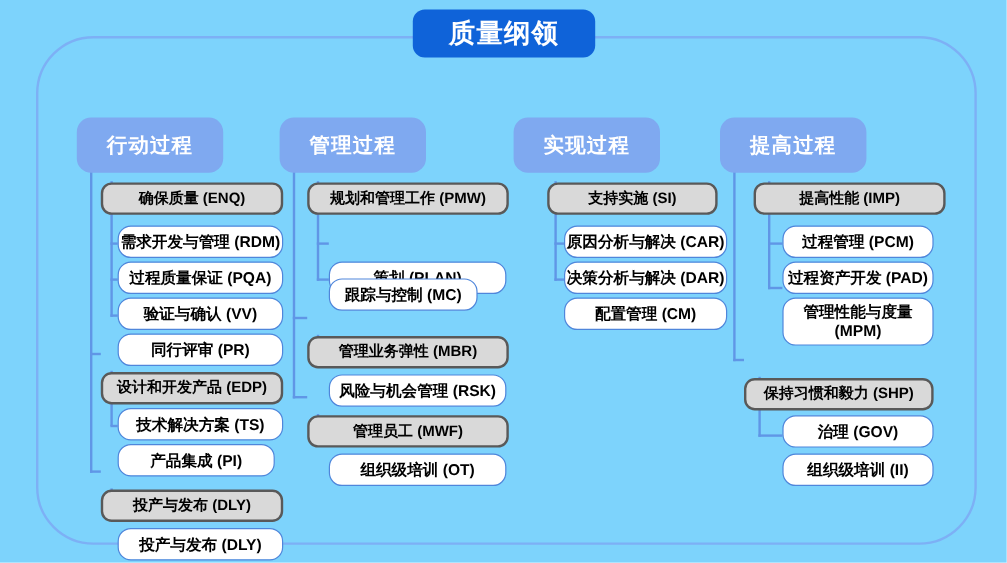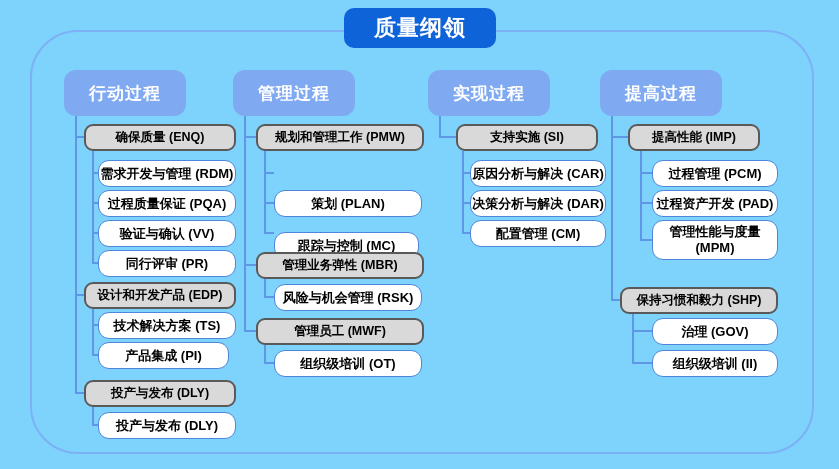--- a/index.html
+++ b/index.html
@@ -13,21 +13,21 @@
     box-sizing:border-box; background:transparent;
   }
   .title-box {
     position:absolute; left:344px; top:8px; width:152px; height:40px;
     background:var(--title-bg,#0f63d9); color:#fff; border-radius:10px;
     display:flex; align-items:center; justify-content:center;
     font-size:22px; font-weight:bold; letter-spacing:1px;
   }
   .node {
     position:absolute; box-sizing:border-box; display:flex;
-    align-items:center; justify-content:center; font-weight:bold; color:#000;
+    align-items:center; justify-content:center; font-weight:bold; color:#000;margin-top:28px;
   }
   .header {
     width:122px; height:46px; background:var(--header-bg,#7fa9f0); color:#fff;
     border-radius:12px; font-size:17px; letter-spacing:1px;
   }
   .group {
     height:27px; background:var(--group-bg,#d9d9d9);
     border:2px solid var(--group-border,#595959); border-radius:9px;
     font-size:12.5px; white-space:nowrap;
   }
@@ -105,32 +105,32 @@
   <div class="node leaf" style="left:98px;top:220px;width:138px">验证与确认 (VV)</div>
   <div class="node leaf" style="left:98px;top:250px;width:138px">同行评审 (PR)</div>
   <div class="node group" style="left:84px;top:282px;width:152px">设计和开发产品 (EDP)</div>
   <div class="node leaf" style="left:98px;top:312px;width:138px">技术解决方案 (TS)</div>
   <div class="node leaf" style="left:98px;top:342px;width:131px">产品集成 (PI)</div>
   <div class="node group" style="left:84px;top:380px;width:152px">投产与发布 (DLY)</div>
   <div class="node leaf" style="left:98px;top:412px;width:138px">投产与发布 (DLY)</div>
 
   <div class="node group" style="left:256px;top:124px;width:168px">规划和管理工作 (PMW)</div>
   <div class="node leaf" style="left:274px;top:190px;width:148px">策划 (PLAN)</div>
-  <div class="node leaf" style="left:274px;top:232px;width:145px">跟踪与控制 (MC)</div>
+  <div class="node leaf" style="left:274px;top:204px;width:124px">跟踪与控制 (MC)</div>
   <div class="node group" style="left:256px;top:252px;width:168px">管理业务弹性 (MBR)</div>
   <div class="node leaf" style="left:274px;top:284px;width:148px">风险与机会管理 (RSK)</div>
   <div class="node group" style="left:256px;top:318px;width:168px">管理员工 (MWF)</div>
   <div class="node leaf" style="left:274px;top:350px;width:148px">组织级培训 (OT)</div>
 
   <div class="node group" style="left:456px;top:124px;width:142px">支持实施 (SI)</div>
   <div class="node leaf" style="left:470px;top:160px;width:136px">原因分析与解决 (CAR)</div>
   <div class="node leaf" style="left:470px;top:190px;width:136px">决策分析与解决 (DAR)</div>
   <div class="node leaf" style="left:470px;top:220px;width:136px">配置管理 (CM)</div>
 
-  <div class="node group" style="left:628px;top:124px;width:132px">提高性能 (IMP)</div>
+  <div class="node group" style="left:628px;top:124px;width:160px">提高性能 (IMP)</div>
   <div class="node leaf" style="left:652px;top:160px;width:126px">过程管理 (PCM)</div>
   <div class="node leaf" style="left:652px;top:190px;width:126px">过程资产开发 (PAD)</div>
   <div class="node leaf wrap" style="left:652px;top:220px;width:126px">管理性能与度量 (MPM)</div>
   <div class="node group" style="left:620px;top:287px;width:158px">保持习惯和毅力 (SHP)</div>
   <div class="node leaf" style="left:652px;top:318px;width:126px">治理 (GOV)</div>
   <div class="node leaf" style="left:652px;top:350px;width:126px">组织级培训 (II)</div>
 
 </div>
 
 </body></html>

